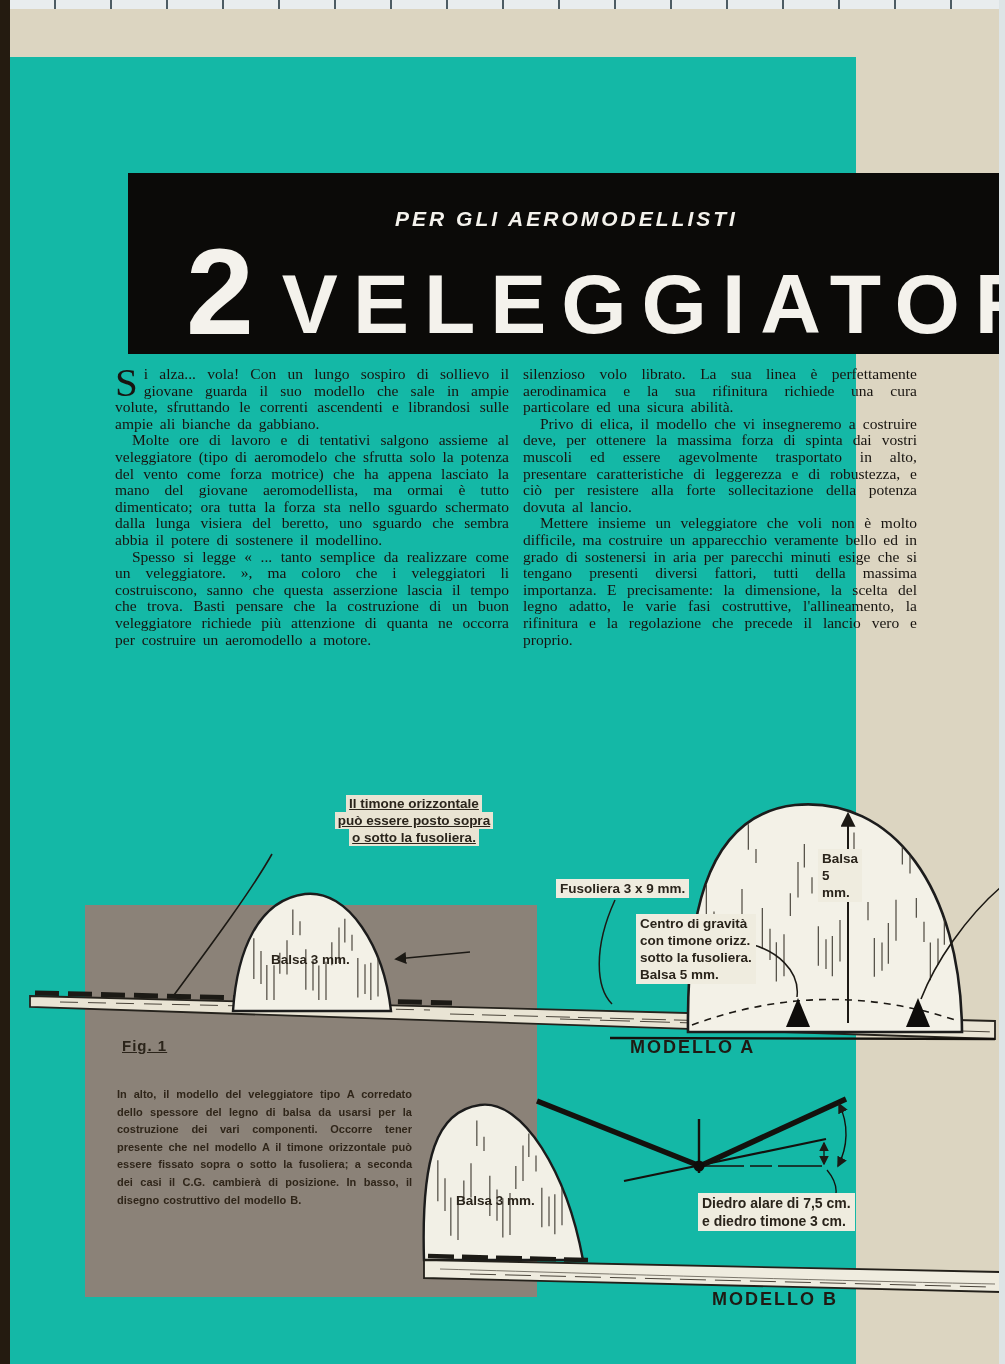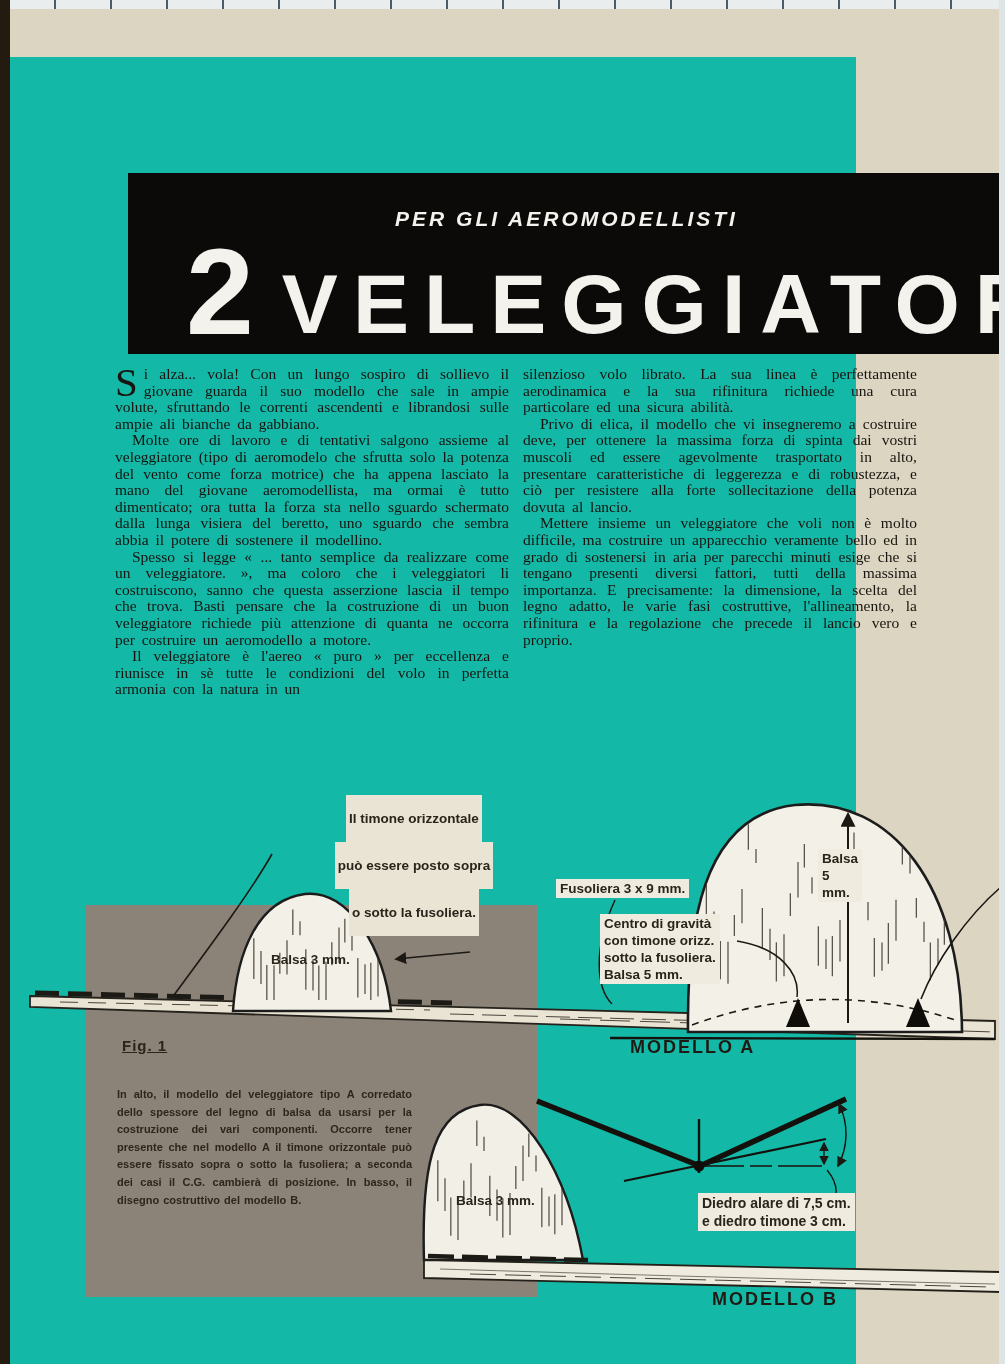--- a/index.html
+++ b/index.html
@@ -32,21 +32,21 @@
   .dropcap{float:left;font-size:41px;line-height:31px;padding:1px 6px 0 0;font-weight:normal;}
 
   
   .gray-block{position:absolute;left:75px;top:848px;width:452px;height:392px;background:#8b8278;}
   svg.diagram{position:absolute;left:0;top:726px;width:1005px;height:590px;}
 
   .fig-label-abs{position:absolute;font-weight:bold;color:#221c14;}
   .lbl{font-size:13.5px;line-height:17px;background:#efecdf;padding:1px 4px;color:#2a241b;}
   .lbl div{white-space:nowrap;}
   .note-top{text-align:center;background:transparent;}
-  .note-top div{background:#e9e4d3;padding:15px 3px;display:inline-block;}
+  .note-top div{background:#e9e4d3;padding:0 3px;display:inline-block;text-decoration:underline;}
   .modello{font-size:18px;letter-spacing:2px;background:transparent;color:#1f1a13;}
   .figno{font-size:15px;letter-spacing:1px;background:transparent;color:#2b241a;text-decoration:underline;}
   .caption{position:absolute;left:107px;top:1029px;width:295px;font-weight:bold;
     font-size:11px;line-height:17.6px;color:#2f2519;text-align:justify;word-spacing:1px;}
 </style>
 </head>
 <body>
 
 <div class="page">
 
@@ -56,21 +56,20 @@
       <span class="title-number">2</span>
       <span class="title-word">VELEGGIATORI</span>
     </div>
   </div>
 
   <div class="article">
     <div class="col">
       <p class="first"><span class="dropcap">S</span><span>i alza... vola! Con un lungo sospiro di sollievo il giovane guarda il suo modello che sale in ampie volute, sfruttando le correnti ascendenti e librandosi sulle ampie ali bianche da gabbiano.</span></p>
       <p>Molte ore di lavoro e di tentativi salgono assieme al veleggiatore (tipo di aeromodelo che sfrutta solo la potenza del vento come forza motrice) che ha appena lasciato la mano del giovane aeromodellista, ma ormai è tutto dimenticato; ora tutta la forza sta nello sguardo schermato dalla lunga visiera del beretto, uno sguardo che sembra abbia il potere di sostenere il modellino.</p>
       <p>Spesso si legge « ... tanto semplice da realizzare come un veleggiatore. », ma coloro che i veleggiatori li costruiscono, sanno che questa asserzione lascia il tempo che trova. Basti pensare che la costruzione di un buon veleggiatore richiede più attenzione di quanta ne occorra per costruire un aeromodello a motore.</p>
-      <p>Il veleggiatore è l'aereo « puro » per eccellenza e riunisce in sè tutte le condizioni del volo in perfetta armonia con la natura in un</p>
     </div>
     <div class="col">
       <p class="first">silenzioso volo librato. La sua linea è perfettamente aerodinamica e la sua rifinitura richiede una cura particolare ed una sicura abilità.</p>
       <p>Privo di elica, il modello che vi insegneremo a costruire deve, per ottenere la massima forza di spinta dai vostri muscoli ed essere agevolmente trasportato in alto, presentare caratteristiche di leggerezza e di robustezza, e ciò per resistere alla forte sollecitazione della potenza dovuta al lancio.</p>
       <p>Mettere insieme un veleggiatore che voli non è molto difficile, ma costruire un apparecchio veramente bello ed in grado di sostenersi in aria per parecchi minuti esige che si tengano presenti diversi fattori, tutti della massima importanza. E precisamente: la dimensione, la scelta del legno adatto, le varie fasi costruttive, l'allineamento, la rifinitura e la regolazione che precede il lancio vero e proprio.</p>
     </div>
   </div>
 
   <div class="gray-block"></div>
 
@@ -236,21 +235,21 @@
   </svg>
 
   <div class="fig-label-abs lbl note-top" style="left:272px;top:737px;width:256px;">
     <div>Il timone orizzontale</div>
     <div>può essere posto sopra</div>
     <div>o sotto la fusoliera.</div>
   </div>
 
   <div class="fig-label-abs lbl" style="left:546px;top:822px;">Fusoliera 3 x 9 mm.</div>
 
-  <div class="fig-label-abs lbl" style="left:590px;top:857px;">
+  <div class="fig-label-abs lbl" style="left:626px;top:857px;">
     <div>Centro di gravità</div>
     <div>con timone orizz.</div>
     <div>sotto la fusoliera.</div>
     <div>Balsa 5 mm.</div>
   </div>
 
   <div class="fig-label-abs lbl" style="left:808px;top:792px;">Balsa 5 mm.</div>
 
   <div class="fig-label-abs lbl" style="left:257px;top:893px;background:transparent;">Balsa 3 mm.</div>
 

